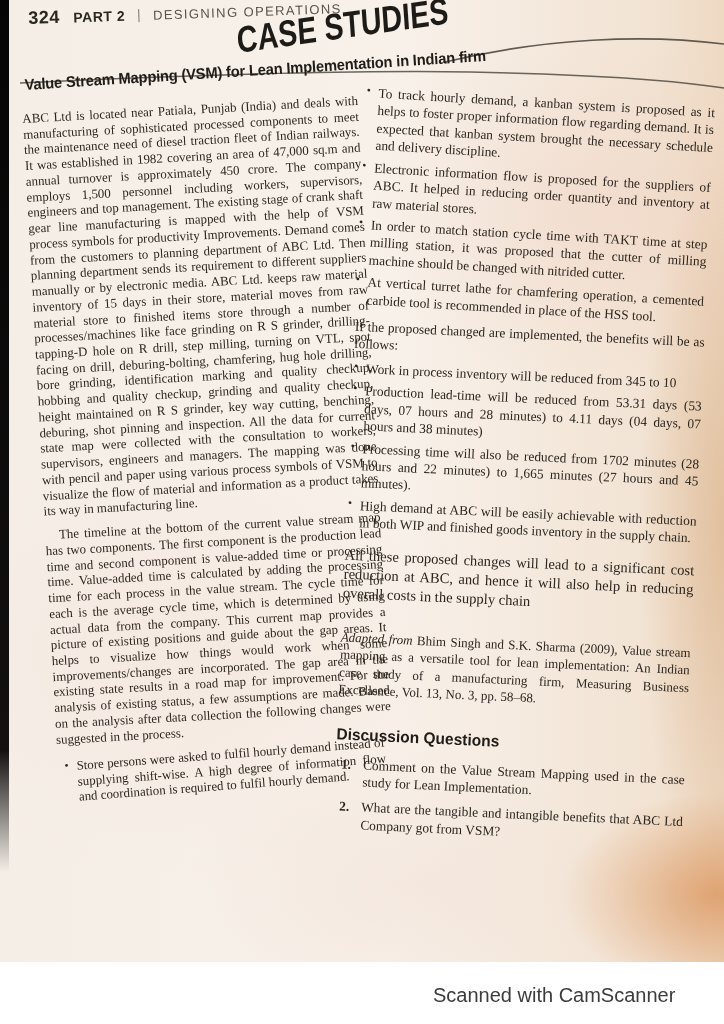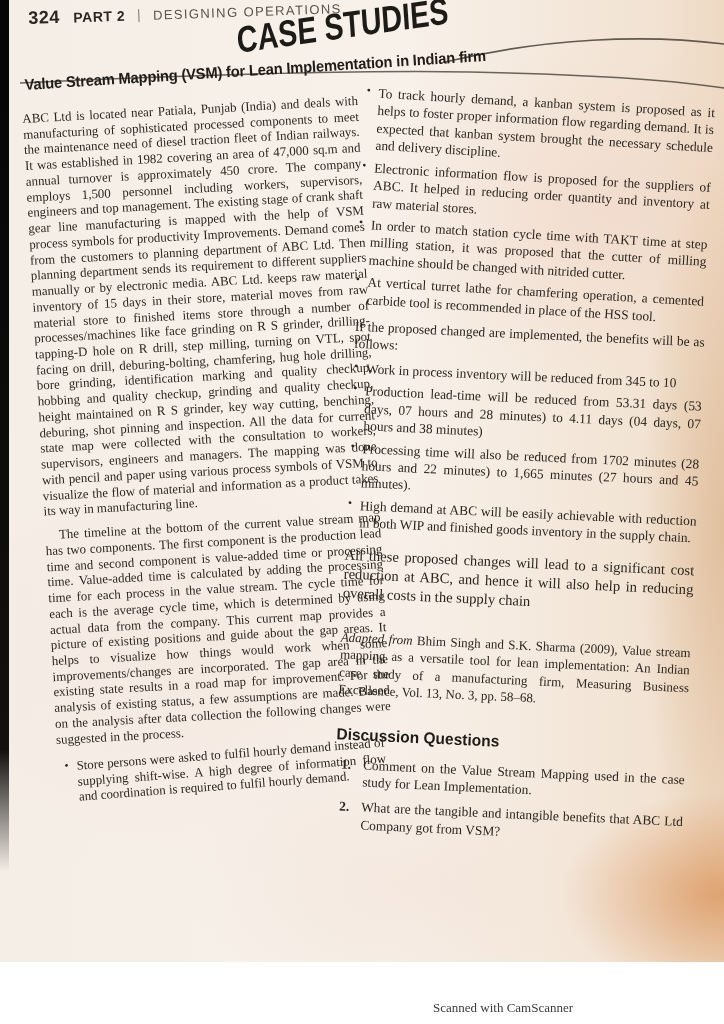--- a/index.html
+++ b/index.html
@@ -71,21 +71,21 @@
     font-size:16px;color:#1f1c17;margin:26px 0 10px 0;transform:scaleX(.97);
     transform-origin:left center;}
   ol.questions{list-style:none;margin:0;padding:0 0 0 6px;}
   ol.questions li{position:relative;padding-left:22px;margin-bottom:8px;}
   ol.questions .q-num{position:absolute;left:0;top:0;font-weight:700;}
 
   
   .scan-footer{position:absolute;left:0;top:962px;width:724px;height:62px;
     background:#ffffff;}
   .scan-footer span{position:absolute;left:433px;top:22px;
-    font-family:Liberation Serif, serif;font-size:13px;color:#3c3c3c;margin-top:16px;}
+    font-family:Liberation Sans, sans-serif;font-size:20px;color:#3c3c3c;}
 </style>
 </head>
 <body>
 
 <div class="stage">
   <div class="paper">
 
     <div class="edge-left"></div>
 
     <div class="book-header">

